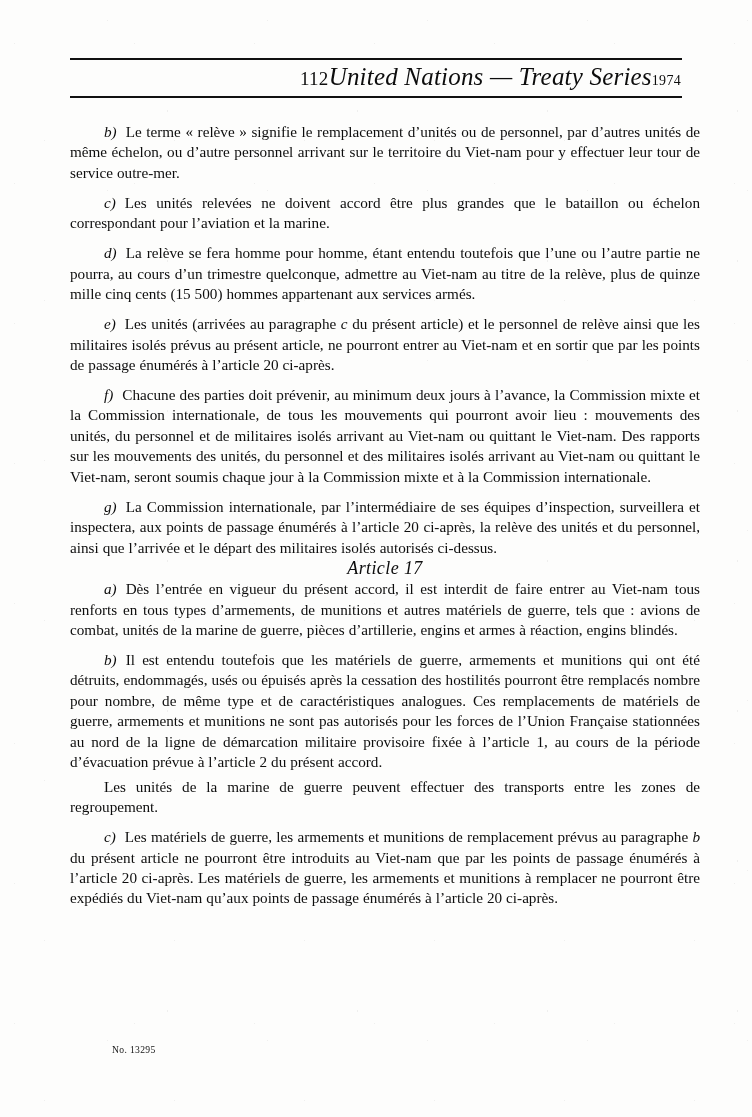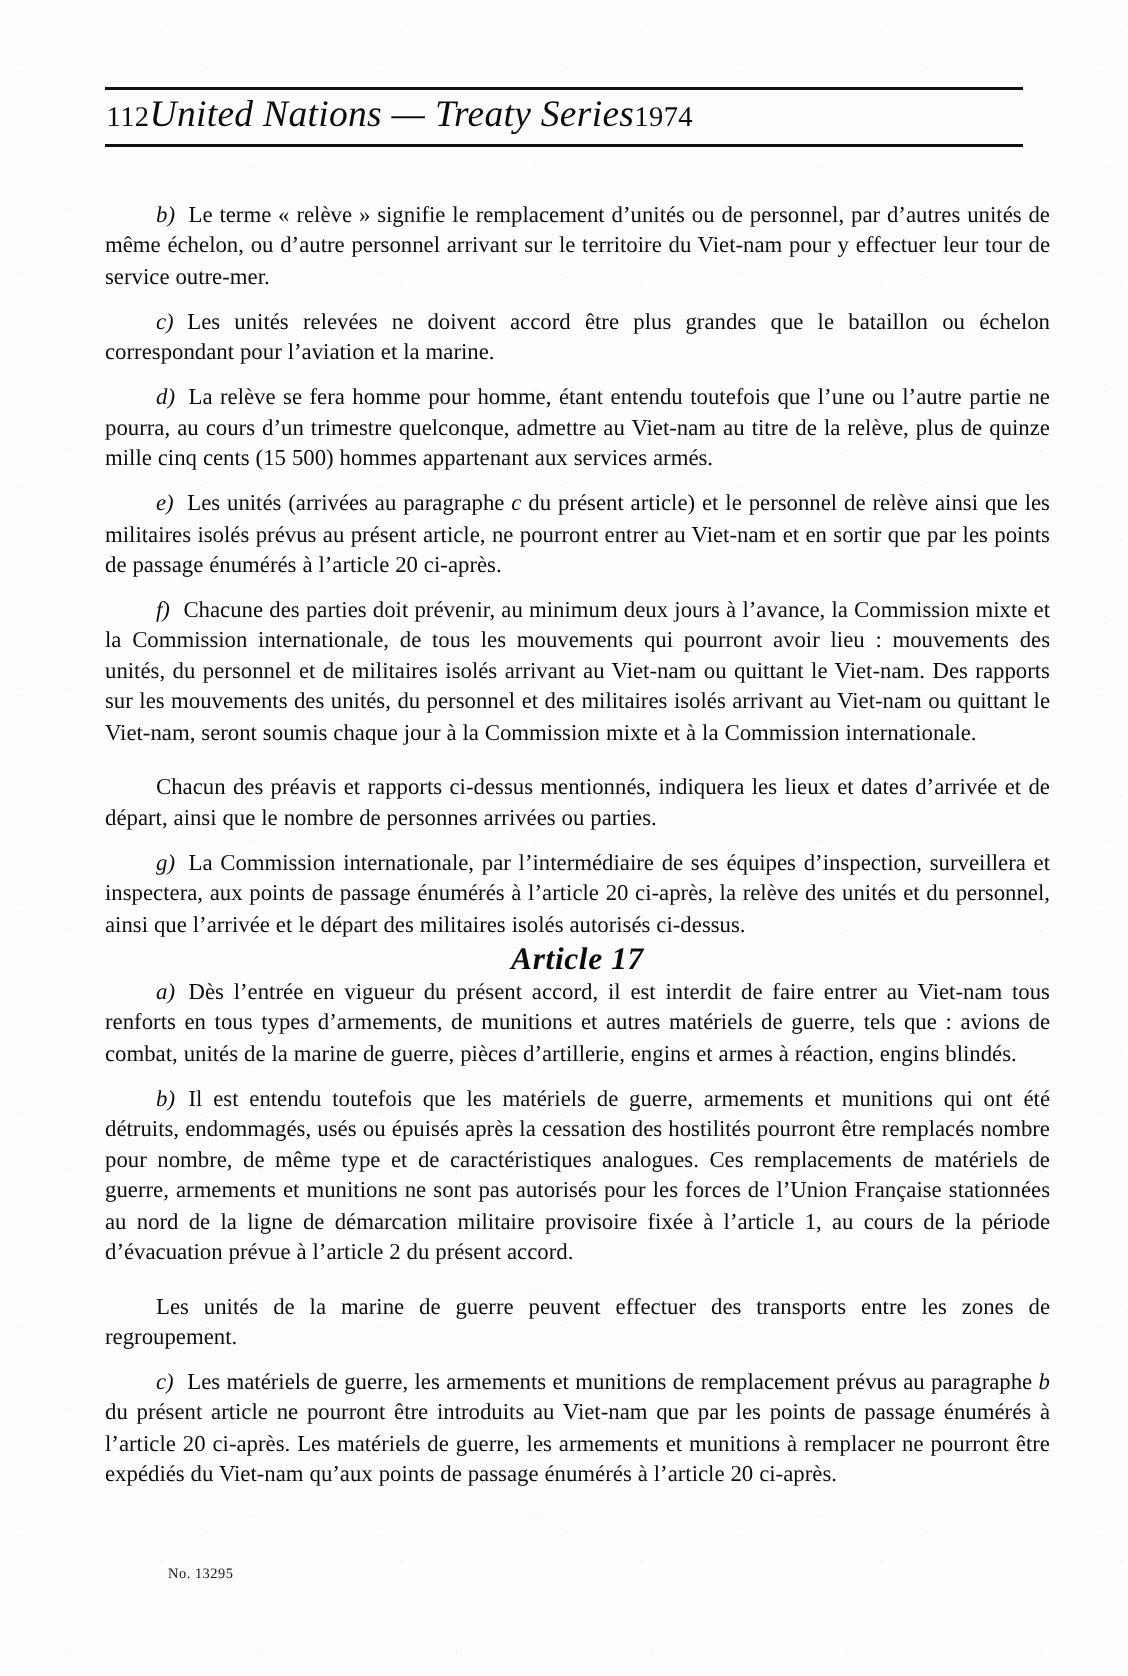--- a/index.html
+++ b/index.html
@@ -44,35 +44,35 @@
   .rule-bottom {
     width: 100%;
     background: #111;
   }
   .rule-top { height: 2px; }
   .rule-bottom { height: 1.6px; }
 
   .runhead-row {
     display: flex;
     align-items: baseline;
-    justify-content: flex-start;
+    justify-content: flex-end;
     padding: 3px 1px 5px 1px;
   }
   .folio {
     font-size: 19px;
     letter-spacing: 0.3px;
   }
   .runhead-title {
     font-style: italic;
     font-size: 25px;
     letter-spacing: 0.2px;
     white-space: nowrap;
   }
   .year {
-    font-size: 19px;
+    font-size: 14px;
     letter-spacing: 0.3px;
   }
 
   
   .body-col {
     position: absolute;
     left: 0;
     top: 118px;
     width: 630px;
   }
@@ -84,38 +84,38 @@
     text-align: justify;
     text-indent: 34px;
     text-justify: inter-word;
     word-spacing: 0.15px;
     hyphens: none;
   }
   p.para.gap {
     margin-top: 9.5px;
   }
   p.para.nogap {
-    margin-top: 16px;
+    margin-top: 4px;
   }
   .lbl {
     font-style: italic;
   }
   .lbl-sp {
     
     display: inline-block;
     width: 9px;
   }
   .it { font-style: italic; }
 
   h2.article-head {
     margin: 0;
     padding: 0;
     font-style: italic;
-    font-weight: bold;
-    font-size: 21px;
+    font-weight: normal;
+    font-size: 18px;
     text-align: center;
     text-indent: 0;
     letter-spacing: 0.4px;
   }
   .head-space-before { margin-top: 21px; }
   .head-space-after  { margin-top: 18px; }
 
   
   .footer-note {
     position: absolute;
@@ -173,23 +173,20 @@
       </p>
 
       <p class="para gap">
         <span class="lbl">e)</span><span class="lbl-sp"></span><span>Les unités (arrivées au paragraphe </span><span class="it">c</span><span> du présent article) et le personnel de relève ainsi que les militaires isolés prévus au présent article, ne pourront entrer au Viet-nam et en sortir que par les points de passage énumérés à l’article 20 ci-après.</span>
       </p>
 
       <p class="para gap">
         <span class="lbl">f)</span><span class="lbl-sp"></span><span>Chacune des parties doit prévenir, au minimum deux jours à l’avance, la Commission mixte et la Commission internationale, de tous les mouvements qui pourront avoir lieu : mouvements des unités, du personnel et de militaires isolés arrivant au Viet-nam ou quittant le Viet-nam. Des rapports sur les mouvements des unités, du personnel et des militaires isolés arrivant au Viet-nam ou quittant le Viet-nam, seront soumis chaque jour à la Commission mixte et à la Commission internationale.</span>
       </p>
 
-      <p class="para nogap">
-        <span>Chacun des préavis et rapports ci-dessus mentionnés, indiquera les lieux et dates d’arrivée et de départ, ainsi que le nombre de personnes arrivées ou parties.</span>
-      </p>
 
       <p class="para gap">
         <span class="lbl">g)</span><span class="lbl-sp"></span><span>La Commission internationale, par l’intermédiaire de ses équipes d’inspection, surveillera et inspectera, aux points de passage énumérés à l’article 20 ci-après, la relève des unités et du personnel, ainsi que l’arrivée et le départ des militaires isolés autorisés ci-dessus.</span>
       </p>
 
       <h2 class="article-head head-space-before">Article 17</h2>
 
       <p class="para head-space-after">
         <span class="lbl">a)</span><span class="lbl-sp"></span><span>Dès l’entrée en vigueur du présent accord, il est interdit de faire entrer au Viet-nam tous renforts en tous types d’armements, de munitions et autres matériels de guerre, tels que : avions de combat, unités de la marine de guerre, pièces d’artillerie, engins et armes à réaction, engins blindés.</span>
       </p>

